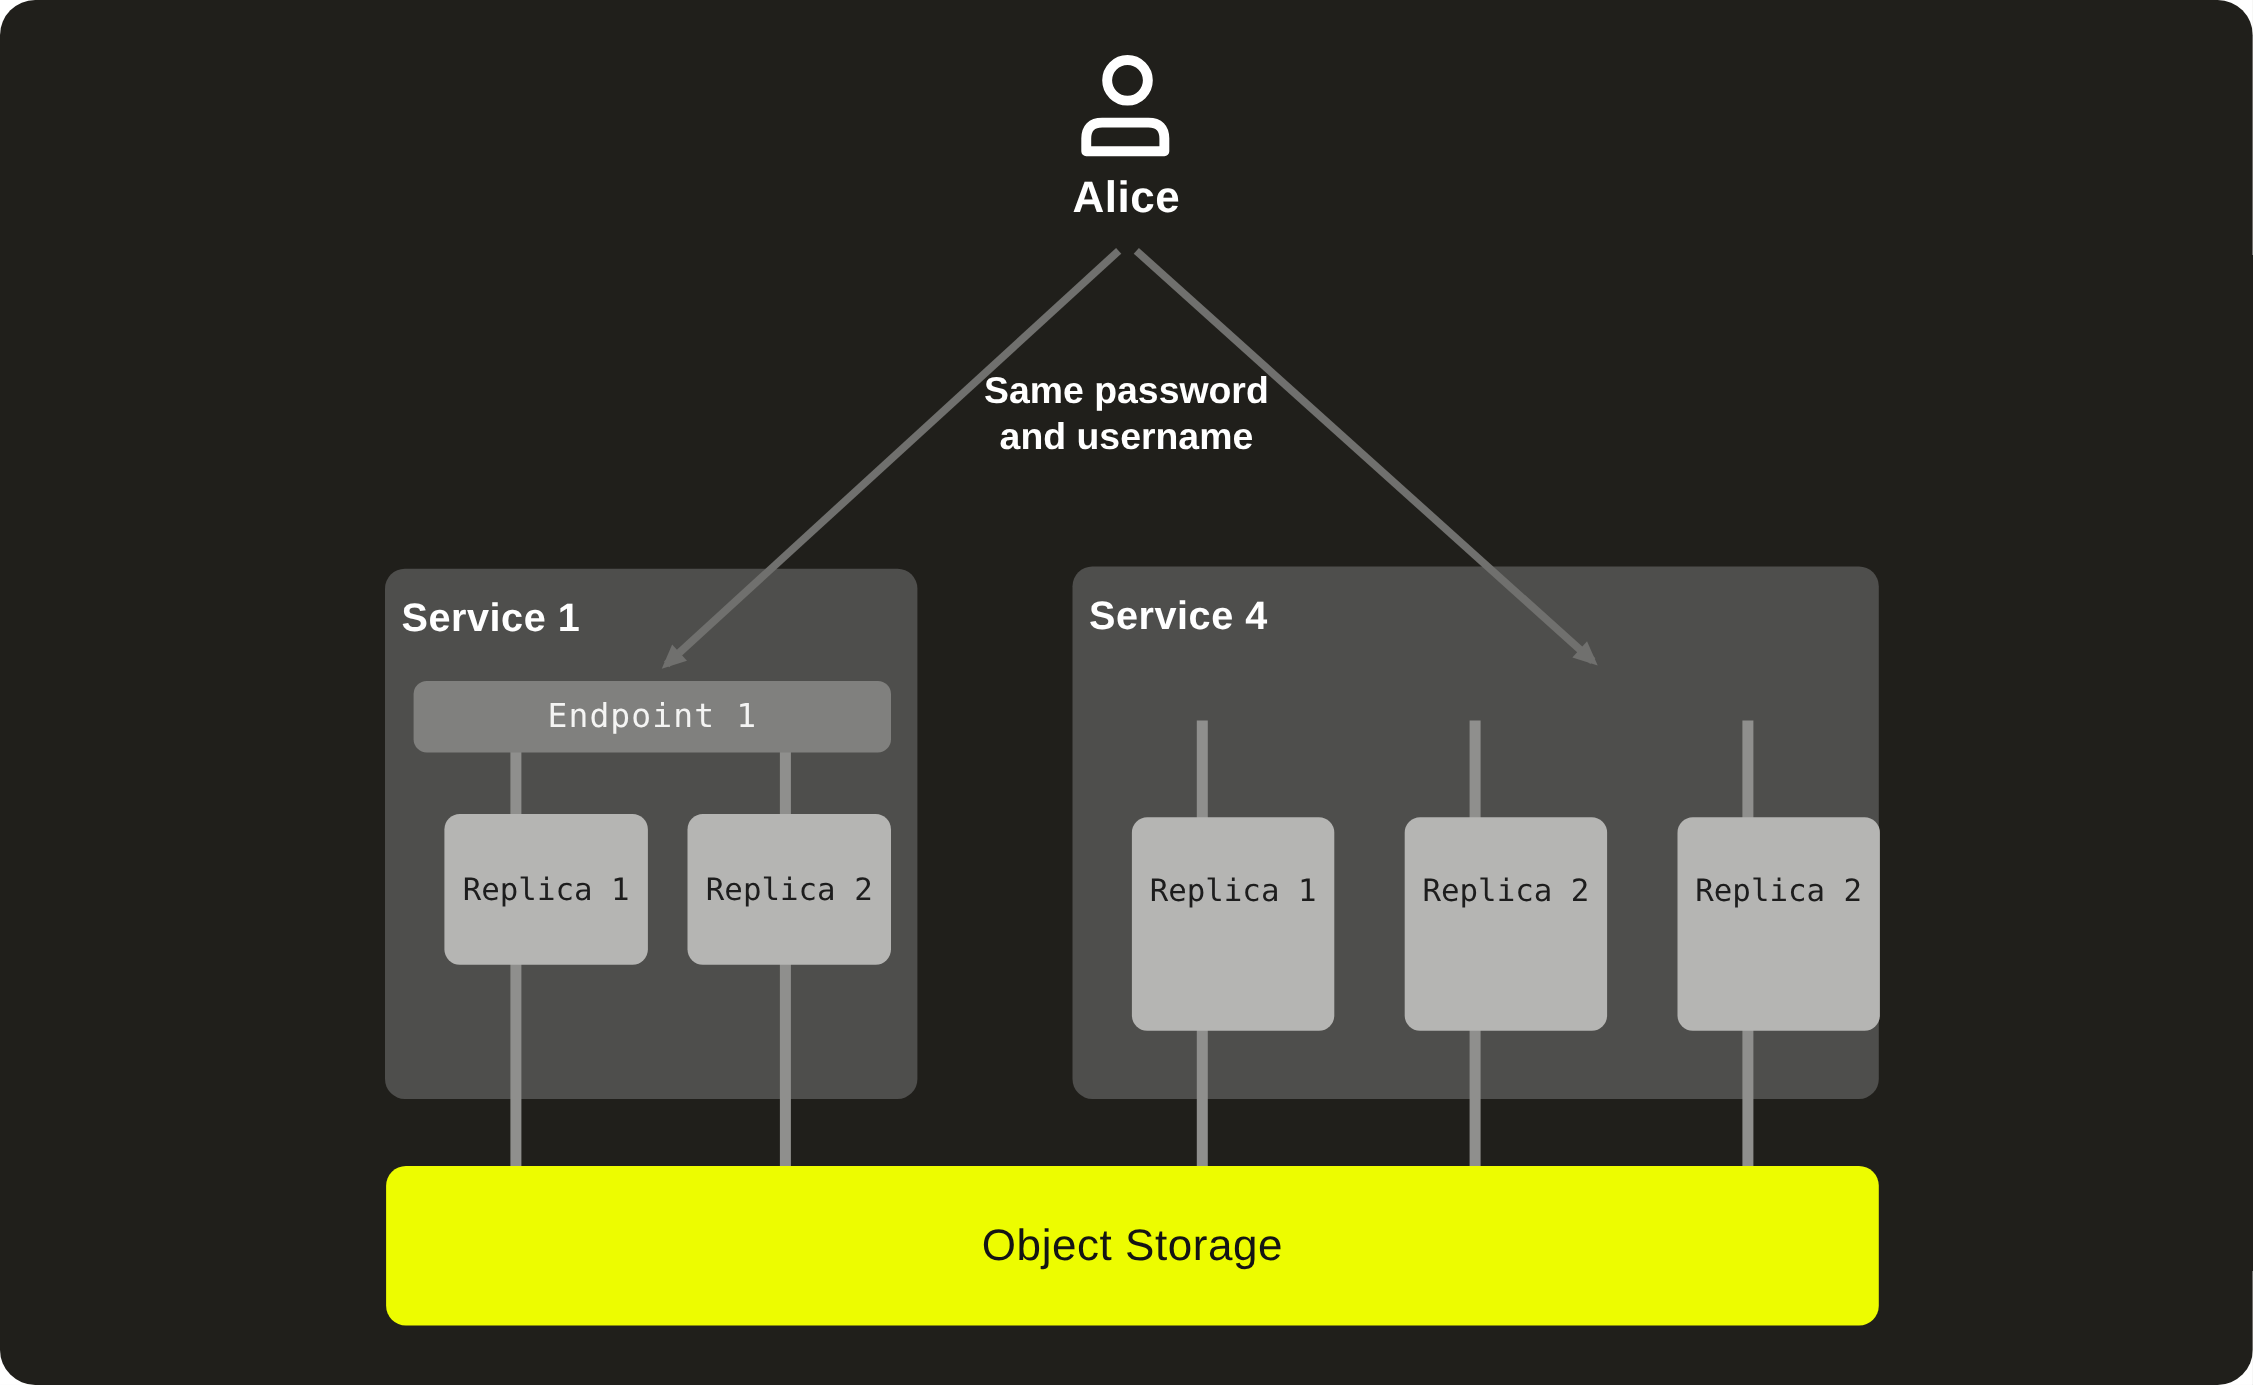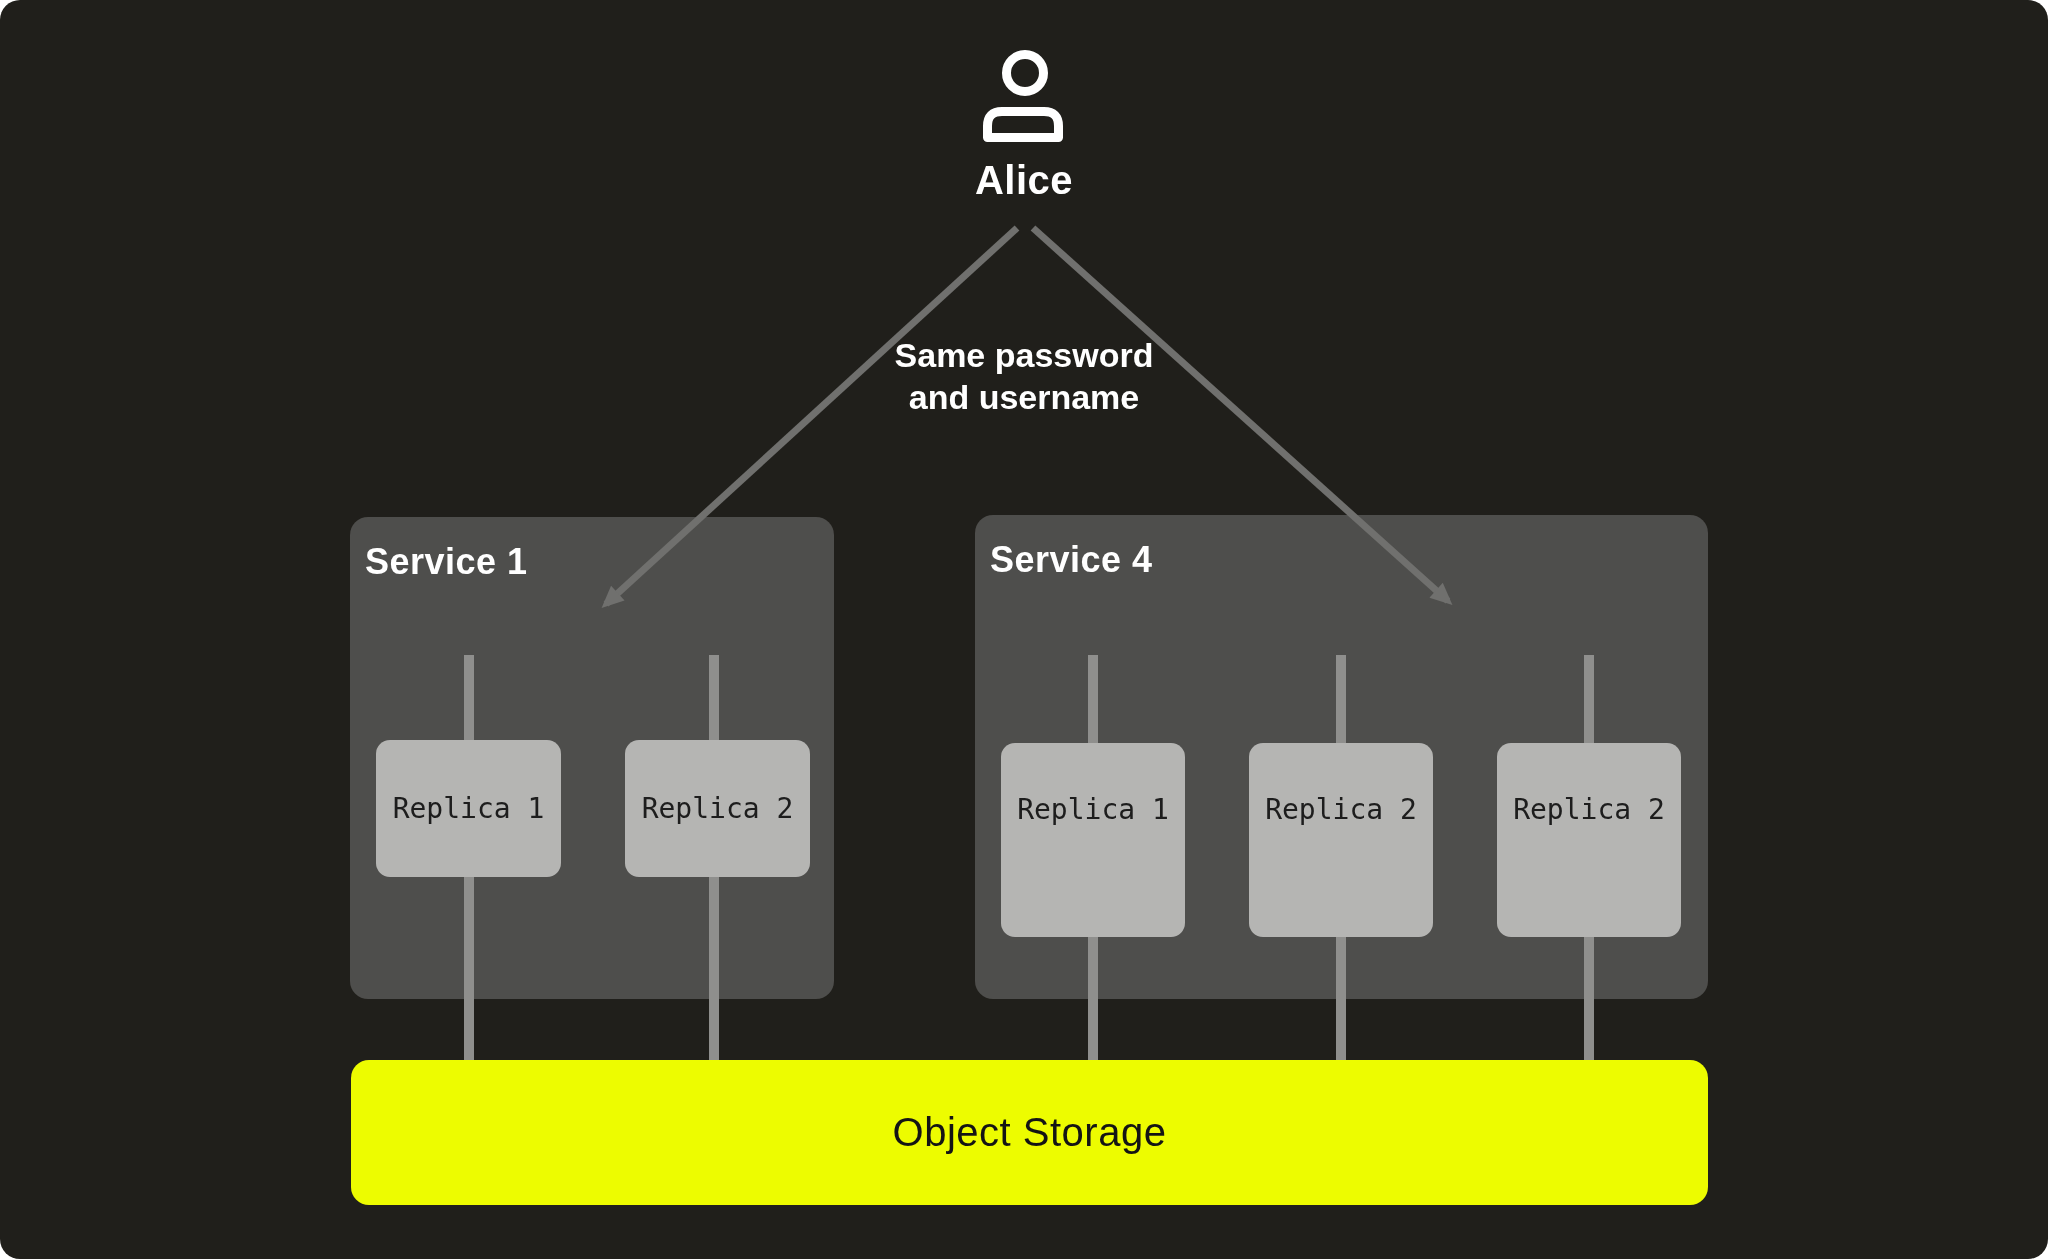--- a/index.html
+++ b/index.html
@@ -12,21 +12,21 @@
     --storage-bar:#edfc00;
     --text-light:#ffffff;
     --text-dark:#1d1d1d;
   }
   html,body{margin:0;padding:0;background:#ffffff;}
   body{font-family:"Liberation Sans",sans-serif;}
   .canvas{
     position:relative;
     width:2048px;height:1259px;
     background:var(--background);
-    border-radius:20px;
+    border-radius:32px;
     overflow:hidden;
   }
   .user-icon-wrap{
     position:absolute;left:974px;top:40px;width:102px;height:112px;
   }
   .user-name{
     position:absolute;left:0;top:158px;width:2048px;
     text-align:center;
     color:var(--text-light);
     font-size:40px;font-weight:bold;letter-spacing:0.5px;
@@ -64,20 +64,21 @@
   }
   .replica{
     position:absolute;
     background:var(--replica-box);
     border-radius:14px;
     z-index:3;
     display:flex;justify-content:center;
     font-family:"DejaVu Sans Mono",monospace;
     font-size:28px;color:var(--text-dark);
     box-sizing:border-box;
+    margin-left:28px;
   }
   .service-1 .replica{top:223px;width:185px;height:137px;align-items:center;}
   .s1-r1{left:26px;}
   .s1-r2{right:24px;}
   .service-2 .replica{top:228px;width:184px;height:194px;align-items:flex-start;padding-top:50px;}
   .s2-r1{left:26px;}
   .s2-r2{left:274px;}
   .s2-r3{left:522px;}
   .storage{
     position:absolute;left:351px;top:1060px;width:1357px;height:145px;
@@ -121,20 +122,21 @@
     <line x1="469" y1="655" x2="469" y2="1062" stroke="#8f8f8d" stroke-width="10"></line>
     <line x1="714" y1="655" x2="714" y2="1062" stroke="#8f8f8d" stroke-width="10"></line>
 
     <line x1="1093" y1="655" x2="1093" y2="1062" stroke="#8f8f8d" stroke-width="10"></line>
     <line x1="1341" y1="655" x2="1341" y2="1062" stroke="#8f8f8d" stroke-width="10"></line>
     <line x1="1589" y1="655" x2="1589" y2="1062" stroke="#8f8f8d" stroke-width="10"></line>
   </svg>
 
   <div class="service service-1">
     <div class="service-title">Service 1</div>
+    <div class="endpoint">Endpoint 1</div>
     <div class="replica s1-r1">Replica 1</div>
     <div class="replica s1-r2">Replica 2</div>
   </div>
 
   <div class="service service-2">
     <div class="service-title">Service 4</div>
     <div class="replica s2-r1">Replica 1</div>
     <div class="replica s2-r2">Replica 2</div>
     <div class="replica s2-r3">Replica 2</div>
   </div>

